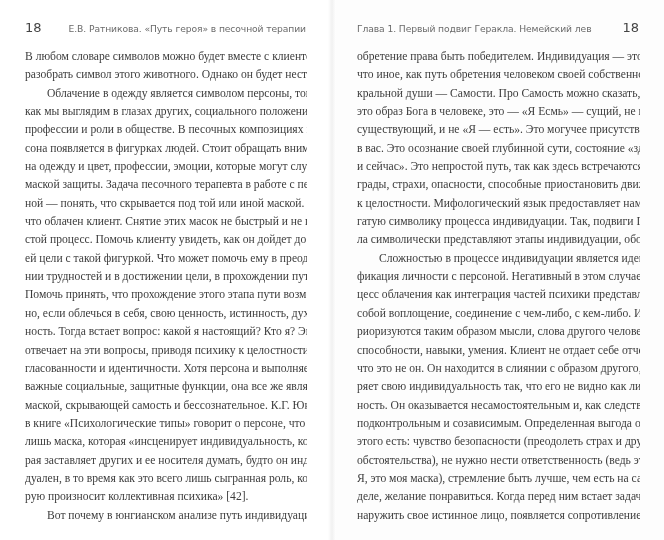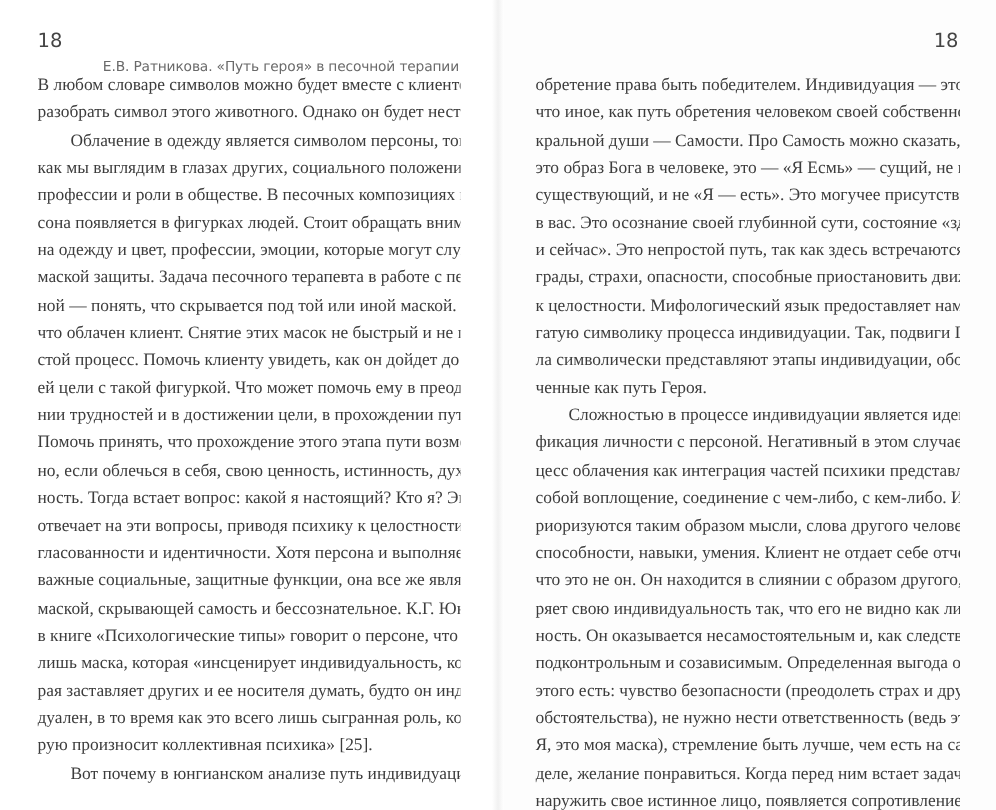--- a/index.html
+++ b/index.html
@@ -4,21 +4,21 @@
 <style>
   html, body { margin:0; padding:0; }
   body { width:664px; height:540px; background:#ffffff; position:relative; overflow:hidden; }
   .page { position:absolute; top:0; height:540px;padding-left:38px; }
   .page.left { left:0; width:332px; background:#ffffff; }
   .page.right { left:332px; width:332px; background:#fdfdfd; }
   .gutter { position:absolute; left:328px; top:0; width:8px; height:540px;
             background:linear-gradient(to right, #ffffff, #f1f1f1 50%, #ffffff); }
   .runhead { position:absolute; top:20px; height:16px; font-family:"DejaVu Sans", sans-serif; color:#6a6a6a; }
   .pnum { font-size:13px; color:#444; position:absolute; top:0; }
-  .htitle { font-size:9.2px; position:absolute; top:3px; white-space:nowrap; letter-spacing:-0.1px;margin-top:16px; }
+  .htitle { font-size:9.2px; position:absolute; top:3px; white-space:nowrap; letter-spacing:-0.1px; }
   .left .runhead { left:25px; width:281px; }
   .left .pnum { left:0; }
   .left .htitle { right:0; }
   .right .runhead { left:25px; width:282px; }
   .right .pnum { right:0; }
   .right .htitle { left:0; }
   .body { position:absolute; top:48px; font-family:"Liberation Serif", "DejaVu Serif", serif;
           font-size:11.6px; color:#3c3c3c; }
   .left .body { left:25px; width:282px; }
   .right .body { left:25px; width:283px; }
@@ -52,42 +52,42 @@
       <div class="ln">но, если облечься в себя, свою ценность, истинность, духов-</div>
       <div class="ln">ность. Тогда встает вопрос: какой я настоящий? Кто я? Эго</div>
       <div class="ln">отвечает на эти вопросы, приводя психику к целостности, со-</div>
       <div class="ln">гласованности и идентичности. Хотя персона и выполняет</div>
       <div class="ln">важные социальные, защитные функции, она все же является</div>
       <div class="ln">маской, скрывающей самость и бессознательное. К.Г. Юнг</div>
       <div class="ln">в книге «Психологические типы» говорит о персоне, что она</div>
       <div class="ln">лишь маска, которая «инсценирует индивидуальность, кото-</div>
       <div class="ln">рая заставляет других и ее носителя думать, будто он индиви-</div>
       <div class="ln">дуален, в то время как это всего лишь сыгранная роль, кото-</div>
-      <div class="ln end">рую произносит коллективная психика» [25].</div>
+      <div class="ln end">рую произносит коллективная психика» [42].</div>
       <div class="ln indent">Вот почему в юнгианском анализе путь индивидуации лич-</div>
     </div>
 </div>
 
 <div class="page right">
   <div class="runhead">
+    <span class="htitle">Глава 1. Первый подвиг Геракла. Немейский лев</span>
     <span class="pnum">18</span>
   </div>
   <div class="body" id="right-body">
       <div class="ln">обретение права быть победителем. Индивидуация — это не</div>
       <div class="ln">что иное, как путь обретения человеком своей собственной са-</div>
       <div class="ln">кральной души — Самости. Про Самость можно сказать, что</div>
       <div class="ln">это образ Бога в человеке, это — «Я Есмь» — сущий, не просто</div>
       <div class="ln">существующий, и не «Я — есть». Это могучее присутствие Бога</div>
       <div class="ln">в вас. Это осознание своей глубинной сути, состояние «здесь</div>
       <div class="ln">и сейчас». Это непростой путь, так как здесь встречаются пре-</div>
       <div class="ln">грады, страхи, опасности, способные приостановить движение</div>
       <div class="ln">к целостности. Мифологический язык предоставляет нам бо-</div>
       <div class="ln">гатую символику процесса индивидуации. Так, подвиги Герак-</div>
       <div class="ln">ла символически представляют этапы индивидуации, обозна-</div>
-      <div class="ln end">ченные как путь Героя.</div>
       <div class="ln indent">Сложностью в процессе индивидуации является иденти-</div>
       <div class="ln">фикация личности с персоной. Негативный в этом случае про-</div>
       <div class="ln">цесс облачения как интеграция частей психики представляет</div>
       <div class="ln">собой воплощение, соединение с чем-либо, с кем-либо. Инте-</div>
       <div class="ln">риоризуются таким образом мысли, слова другого человека,</div>
       <div class="ln">способности, навыки, умения. Клиент не отдает себе отчет,</div>
       <div class="ln">что это не он. Он находится в слиянии с образом другого, те-</div>
       <div class="ln">ряет свою индивидуальность так, что его не видно как лич-</div>
       <div class="ln">ность. Он оказывается несамостоятельным и, как следствие,</div>
       <div class="ln">подконтрольным и созависимым. Определенная выгода от</div>

